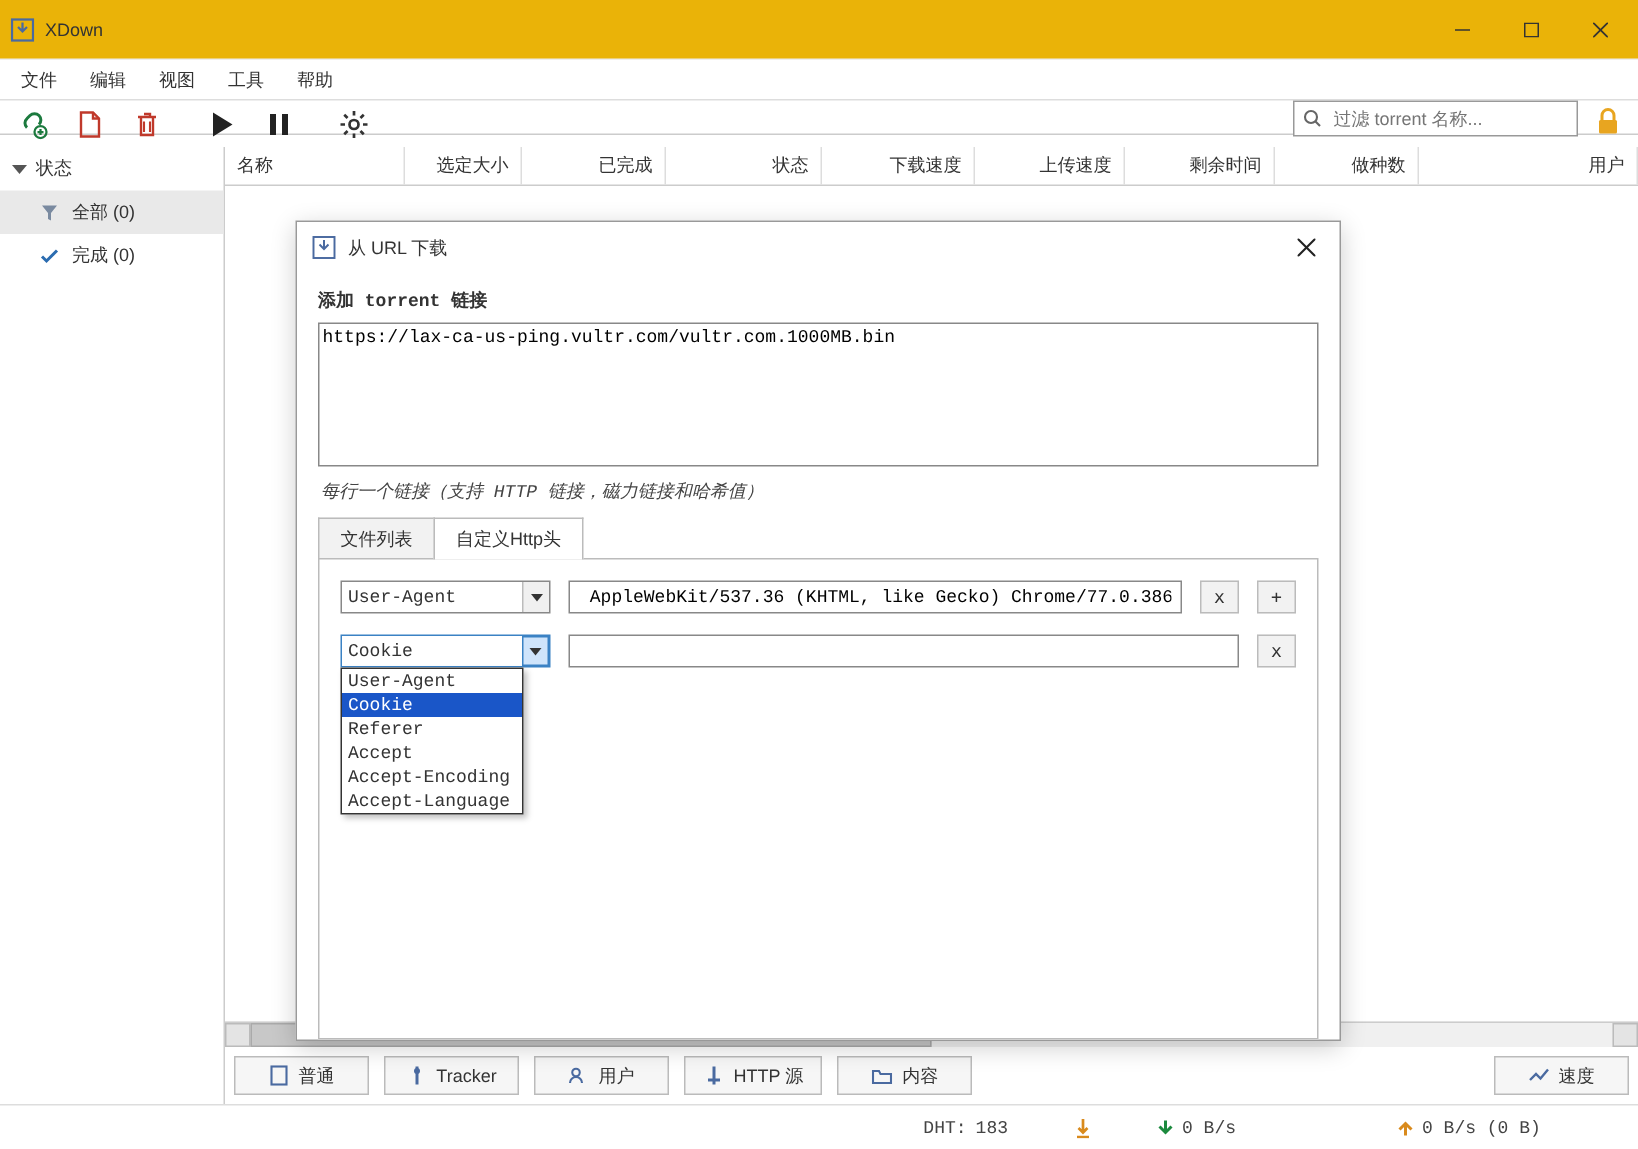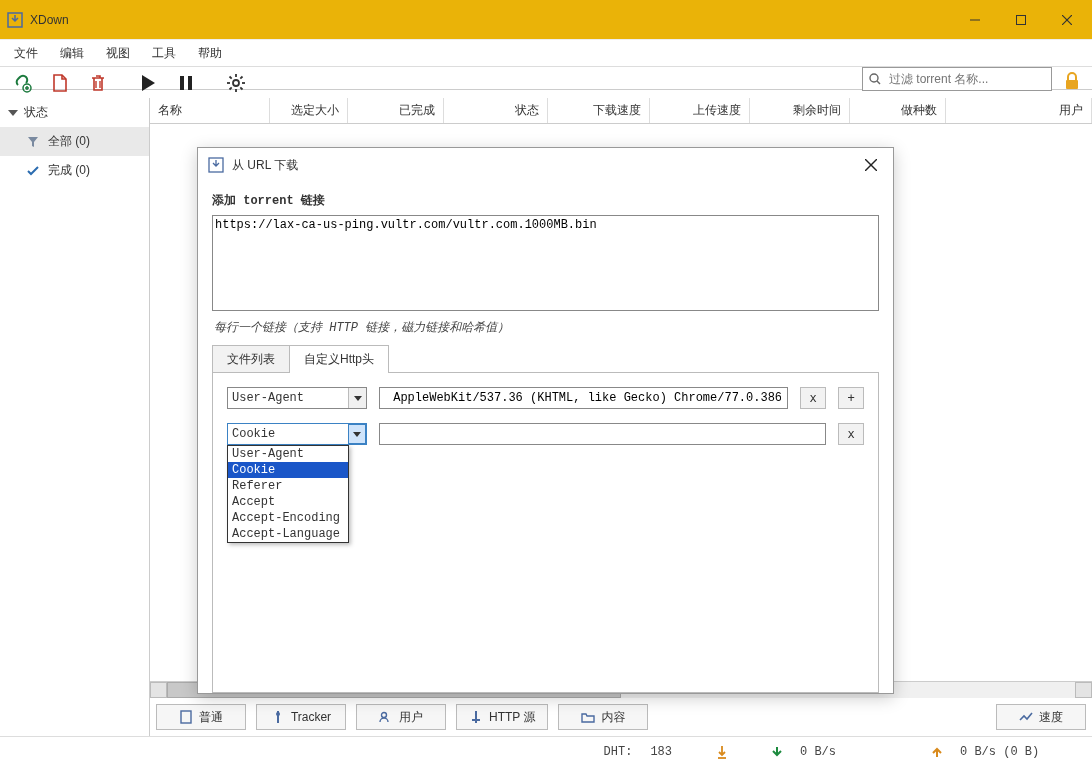--- a/index.html
+++ b/index.html
@@ -57,21 +57,21 @@
   
   .bottom-tabs { display:flex; gap:10px; padding:6px 6px; border-top:0;}
   .btab { flex:0 0 auto; min-width:90px; height:26px; border:1px solid #bbb; background:#f6f6f6;
     display:flex; align-items:center; justify-content:center; gap:6px; padding:0 12px;}
   .bottom-tabs .spacer { flex:1; }
 
   
   .statusbar { position:absolute; left:0; right:0; bottom:0; height:30px;
     display:flex; align-items:center; background:#fff; border-top:1px solid #ddd;
     font-size:12px; color:#444;}
-  .statusbar .seg { display:flex; align-items:center; gap:18px; padding:0 10px;}
+  .statusbar .seg { display:flex; align-items:center; gap:6px; padding:0 10px;}
   .statusbar .spacer { flex:1; }
 
   
   .dialog { position:absolute; left:197px; top:147px; width:697px; height:547px;
     background:#fff; border:1px solid #999; box-shadow:0 4px 16px rgba(0,0,0,.2);
     display:flex; flex-direction:column; z-index:100;}
   .dlg-title { height:34px; display:flex; align-items:center; padding:0 10px; gap:8px;}
   .dlg-title .spacer { flex:1; }
   .dlg-close { width:24px; height:24px; display:flex; align-items:center; justify-content:center;}
   .dlg-body { flex:1; padding:6px 14px 0 14px; display:flex; flex-direction:column; overflow:hidden;}

